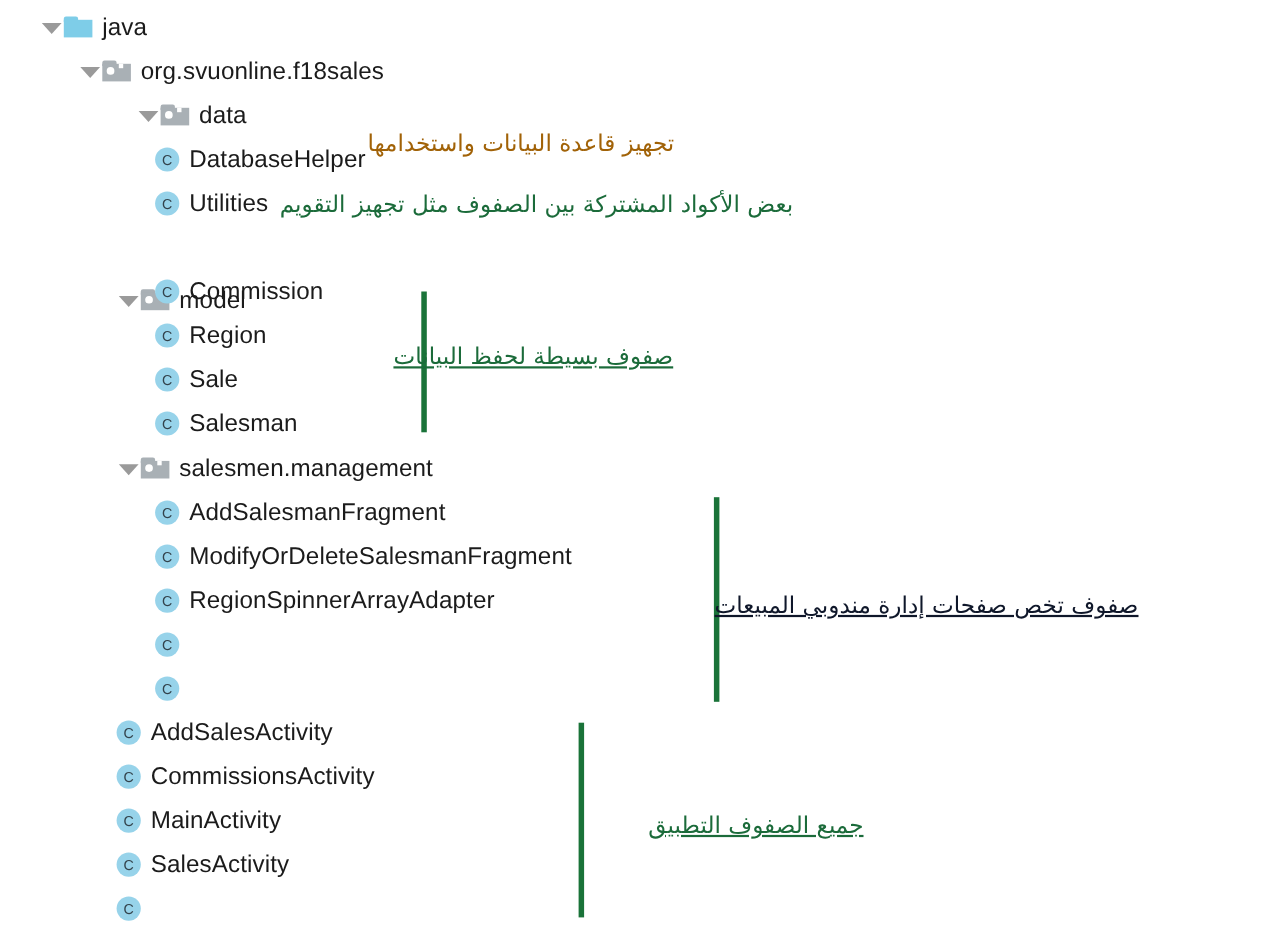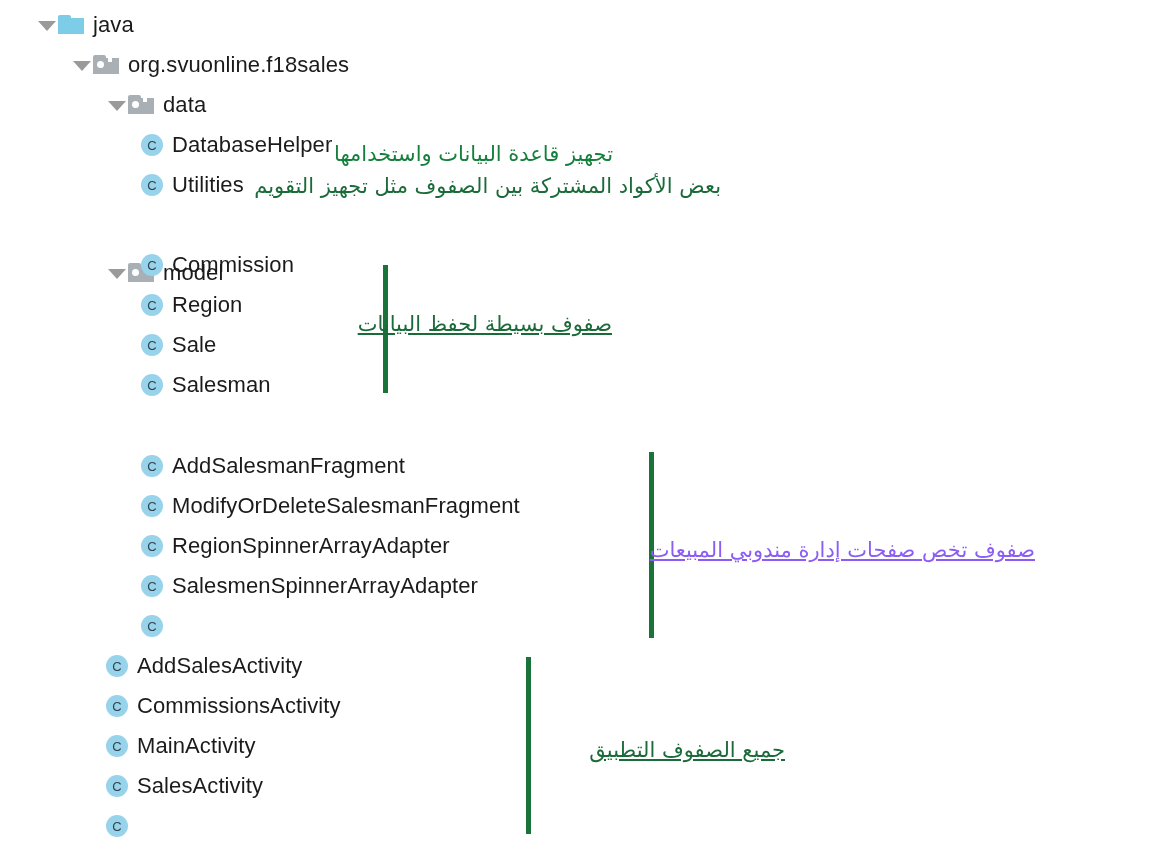--- a/index.html
+++ b/index.html
@@ -158,21 +158,21 @@
     <div class="row" style="top: 45px; left: 71px;">
       <span class="tri"></span>
       <span class="folder pkg">
         <span class="tab"></span>
         <span class="body"></span>
         <span class="dot"></span>
         <span class="notch"></span>
       </span>
       <span class="label">org.svuonline.f18sales</span>
     </div>
-    <div class="row" style="top: 85px; left: 106px;">
+    <div class="row" style="top: 85px; left: 124px;">
       <span class="tri"></span>
       <span class="folder pkg">
         <span class="tab"></span>
         <span class="body"></span>
         <span class="dot"></span>
         <span class="notch"></span>
       </span>
       <span class="label">data</span>
     </div>
     <div class="row" style="top: 125px; left: 141px;">
@@ -202,35 +202,44 @@
       <span class="label">Region</span>
     </div>
     <div class="row" style="top: 325px; left: 141px;">
       <span class="cls">C</span>
       <span class="label">Sale</span>
     </div>
     <div class="row" style="top: 365px; left: 141px;">
       <span class="cls">C</span>
       <span class="label">Salesman</span>
     </div>
+    <div class="row" style="top: 406px; left: 106px;">
+      <span class="tri"></span>
+      <span class="folder pkg">
+        <span class="tab"></span>
+        <span class="body"></span>
+        <span class="dot"></span>
+        <span class="notch"></span>
+      </span>
+      <span class="label">salesmen.management</span>
+    </div>
     <div class="row" style="top: 446px; left: 141px;">
       <span class="cls">C</span>
       <span class="label">AddSalesmanFragment</span>
     </div>
     <div class="row" style="top: 486px; left: 141px;">
       <span class="cls">C</span>
       <span class="label">ModifyOrDeleteSalesmanFragment</span>
     </div>
     <div class="row" style="top: 526px; left: 141px;">
       <span class="cls">C</span>
       <span class="label">RegionSpinnerArrayAdapter</span>
     </div>
     <div class="row" style="top: 566px; left: 141px;">
       <span class="cls">C</span>
-      <span class="label">SalesmenSpinnerArrayAdapter</span>
     </div>
     <div class="row" style="top: 606px; left: 141px;">
       <span class="cls">C</span>
     </div>
     <div class="row" style="top: 646px; left: 106px;">
       <span class="cls">C</span>
       <span class="label">AddSalesActivity</span>
     </div>
     <div class="row" style="top: 686px; left: 106px;">
       <span class="cls">C</span>
@@ -243,18 +252,18 @@
     <div class="row" style="top: 766px; left: 106px;">
       <span class="cls">C</span>
       <span class="label">SalesActivity</span>
     </div>
     <div class="row" style="top: 806px; left: 106px;">
       <span class="cls">C</span>
     </div>
     <div class="bar" style="left: 383px; top: 265px; height: 128px; background: rgb(26, 115, 57);"></div>
     <div class="bar" style="left: 649px; top: 452px; height: 186px; background: rgb(26, 115, 57);"></div>
     <div class="bar" style="left: 526px; top: 657px; height: 177px; background: rgb(26, 115, 57);"></div>
-    <div class="note" style="right: 480px; top: 144px; color: #15803d;">تجهيز قاعدة البيانات واستخدامها</div>
+    <div class="note" style="right: 480px; top: 120px; color: #a16207;">تجهيز قاعدة البيانات واستخدامها</div>
     <div class="note" style="right: 372px; top: 176px; color: rgb(27, 107, 58);">بعض الأكواد المشتركة بين الصفوف مثل تجهيز التقويم</div>
     <div class="note serif" style="right: 481px; top: 314px; color: rgb(27, 107, 58);">صفوف بسيطة لحفظ البيانات</div>
-    <div class="note serif" style="right: 58px; top: 540px; color: #8b5cf6;">صفوف تخص صفحات إدارة مندوبي المبيعات</div>
+    <div class="note serif" style="right: 58px; top: 540px; color: #0f172a;">صفوف تخص صفحات إدارة مندوبي المبيعات</div>
     <div class="note serif" style="right: 308px; top: 740px; color: rgb(27, 107, 58);">جميع الصفوف التطبيق</div>
   </div>
 
 </body></html>

